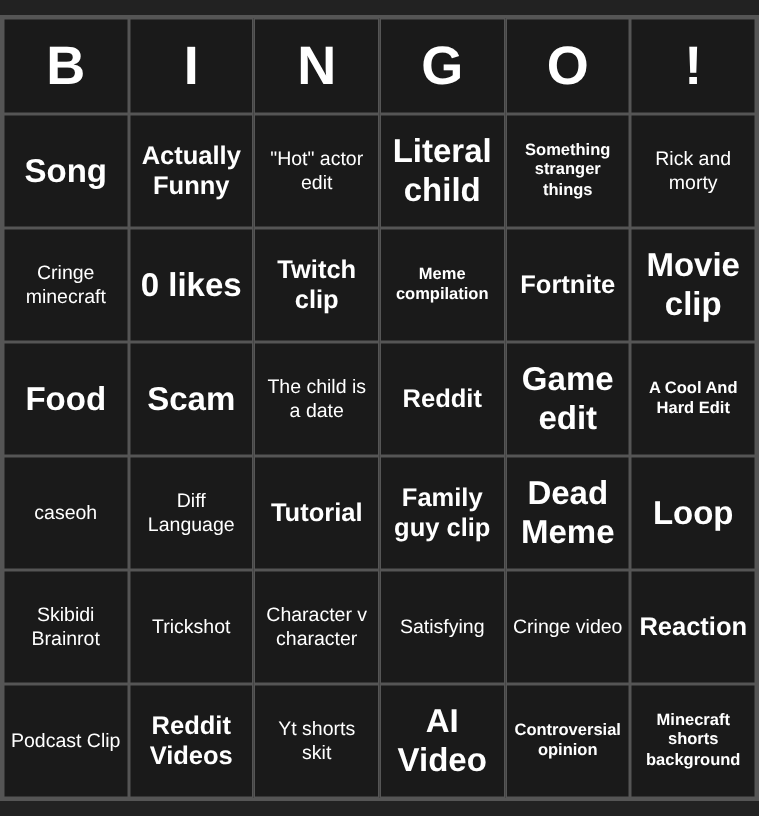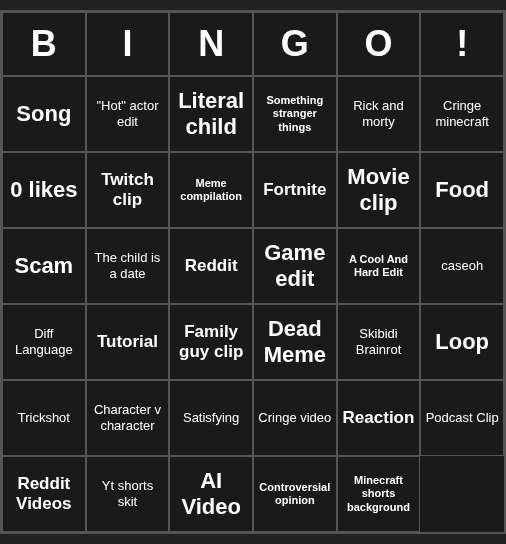--- a/index.html
+++ b/index.html
@@ -66,20 +66,21 @@
   <div class="bingo-header">
   <div class="bingo-header-cell">B</div>
       <div class="bingo-header-cell">I</div>
       <div class="bingo-header-cell">N</div>
       <div class="bingo-header-cell">G</div>
       <div class="bingo-header-cell">O</div>
       <div class="bingo-header-cell">!</div>
     </div>
   <div class="bingo-grid">
   <div class="bingo-cell large-text">Song</div>
+      <div class="bingo-cell medium-text">Actually Funny</div>
       <div class="bingo-cell">"Hot" actor edit</div>
       <div class="bingo-cell large-text">Literal child</div>
       <div class="bingo-cell small-text">Something stranger things</div>
       <div class="bingo-cell">Rick and morty</div>
       <div class="bingo-cell">Cringe minecraft</div>
       <div class="bingo-cell large-text">0 likes</div>
       <div class="bingo-cell medium-text">Twitch clip</div>
       <div class="bingo-cell small-text">Meme compilation</div>
       <div class="bingo-cell medium-text">Fortnite</div>
       <div class="bingo-cell large-text">Movie clip</div>
@@ -87,22 +88,22 @@
       <div class="bingo-cell large-text">Scam</div>
       <div class="bingo-cell">The child is a date</div>
       <div class="bingo-cell medium-text">Reddit</div>
       <div class="bingo-cell large-text">Game edit</div>
       <div class="bingo-cell small-text">A Cool And Hard Edit</div>
       <div class="bingo-cell">caseoh</div>
       <div class="bingo-cell">Diff Language</div>
       <div class="bingo-cell medium-text">Tutorial</div>
       <div class="bingo-cell medium-text">Family guy clip</div>
       <div class="bingo-cell large-text">Dead Meme</div>
+      <div class="bingo-cell large-text">Loop</div>
       <div class="bingo-cell">Skibidi Brainrot</div>
-      <div class="bingo-cell large-text">Loop</div>
       <div class="bingo-cell">Trickshot</div>
       <div class="bingo-cell">Character v character</div>
       <div class="bingo-cell">Satisfying</div>
       <div class="bingo-cell">Cringe video</div>
       <div class="bingo-cell medium-text">Reaction</div>
       <div class="bingo-cell">Podcast Clip</div>
       <div class="bingo-cell medium-text">Reddit Videos</div>
       <div class="bingo-cell">Yt shorts skit</div>
       <div class="bingo-cell large-text">AI Video</div>
       <div class="bingo-cell small-text">Controversial opinion</div>

